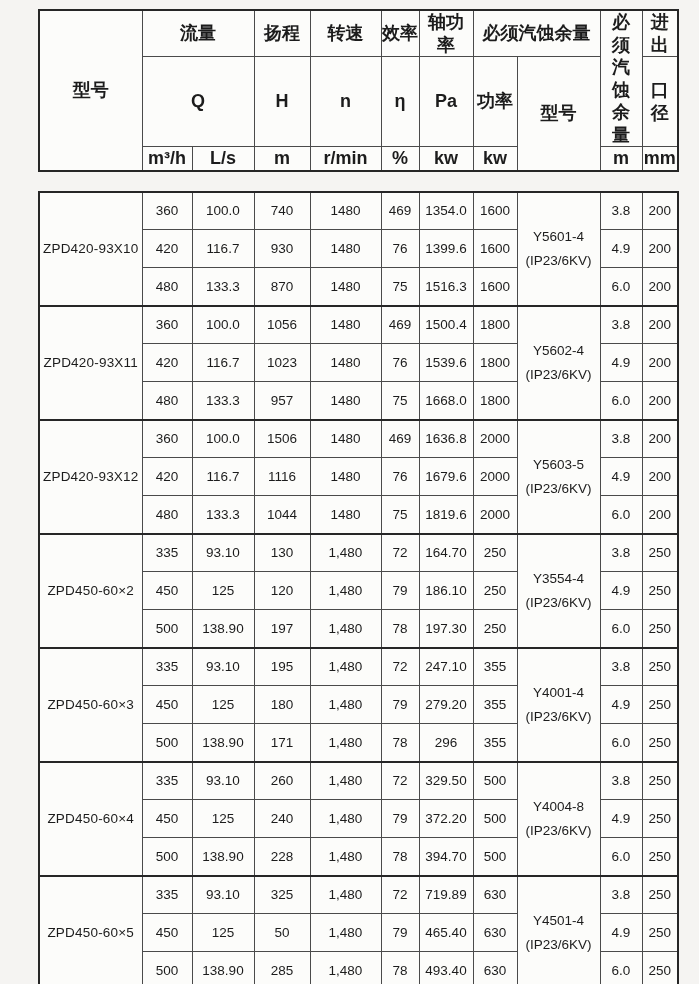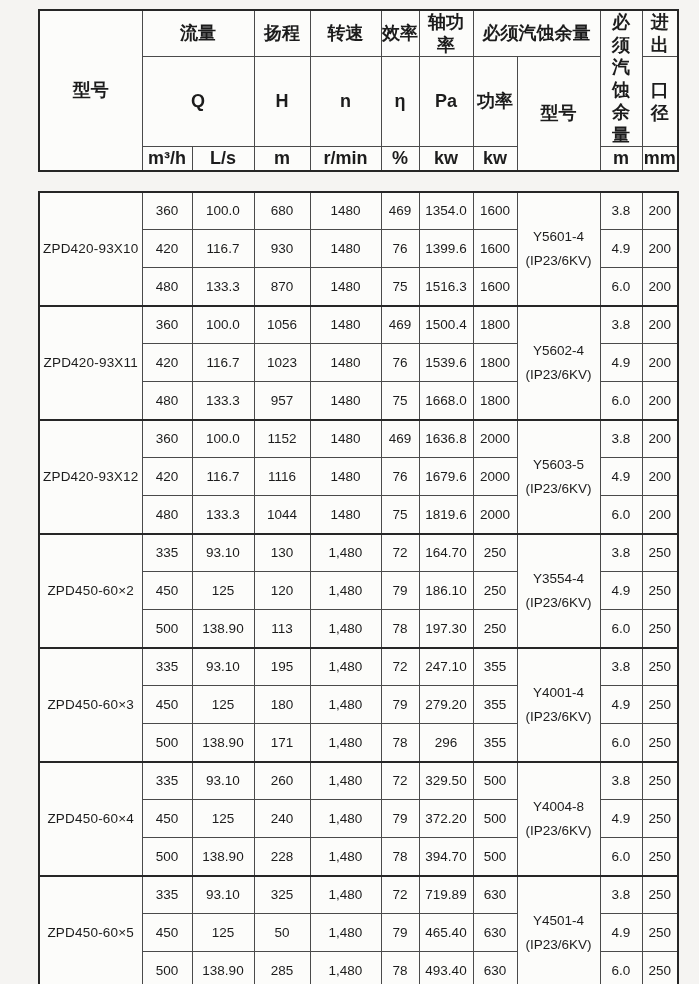--- a/index.html
+++ b/index.html
@@ -128,21 +128,21 @@
         <col style="width:44px">
         <col style="width:83px">
       <col style="width:42px">
         <col style="width:36px">
     </colgroup>
     <tbody>
         <tr class="group-start">
           <td rowspan="3" class="model-cell">ZPD420-93X10</td>
           <td>360</td>
           <td>100.0</td>
-          <td>680</td>
+          <td>740</td>
           <td>1480</td>
           <td>469</td>
           <td>1354.0</td>
           <td>1600</td>
           <td rowspan="3" class="motor-cell">
             <div>Y5601-4</div>
             <div>(IP23/6KV)</div>
           </td>
           <td>3.8</td>
           <td>200</td>
@@ -204,21 +204,21 @@
           <td>75</td>
           <td>1668.0</td>
           <td>1800</td>
           <td>6.0</td>
           <td>200</td>
         </tr>
         <tr class="group-start">
           <td rowspan="3" class="model-cell">ZPD420-93X12</td>
           <td>360</td>
           <td>100.0</td>
-          <td>1152</td>
+          <td>1506</td>
           <td>1480</td>
           <td>469</td>
           <td>1636.8</td>
           <td>2000</td>
           <td rowspan="3" class="motor-cell">
             <div>Y5603-5</div>
             <div>(IP23/6KV)</div>
           </td>
           <td>3.8</td>
           <td>200</td>
@@ -268,21 +268,21 @@
           <td>1,480</td>
           <td>79</td>
           <td>186.10</td>
           <td>250</td>
           <td>4.9</td>
           <td>250</td>
         </tr>
         <tr>
           <td>500</td>
           <td>138.90</td>
-          <td>113</td>
+          <td>197</td>
           <td>1,480</td>
           <td>78</td>
           <td>197.30</td>
           <td>250</td>
           <td>6.0</td>
           <td>250</td>
         </tr>
         <tr class="group-start">
           <td rowspan="3" class="model-cell">ZPD450-60×3</td>
           <td>335</td>

